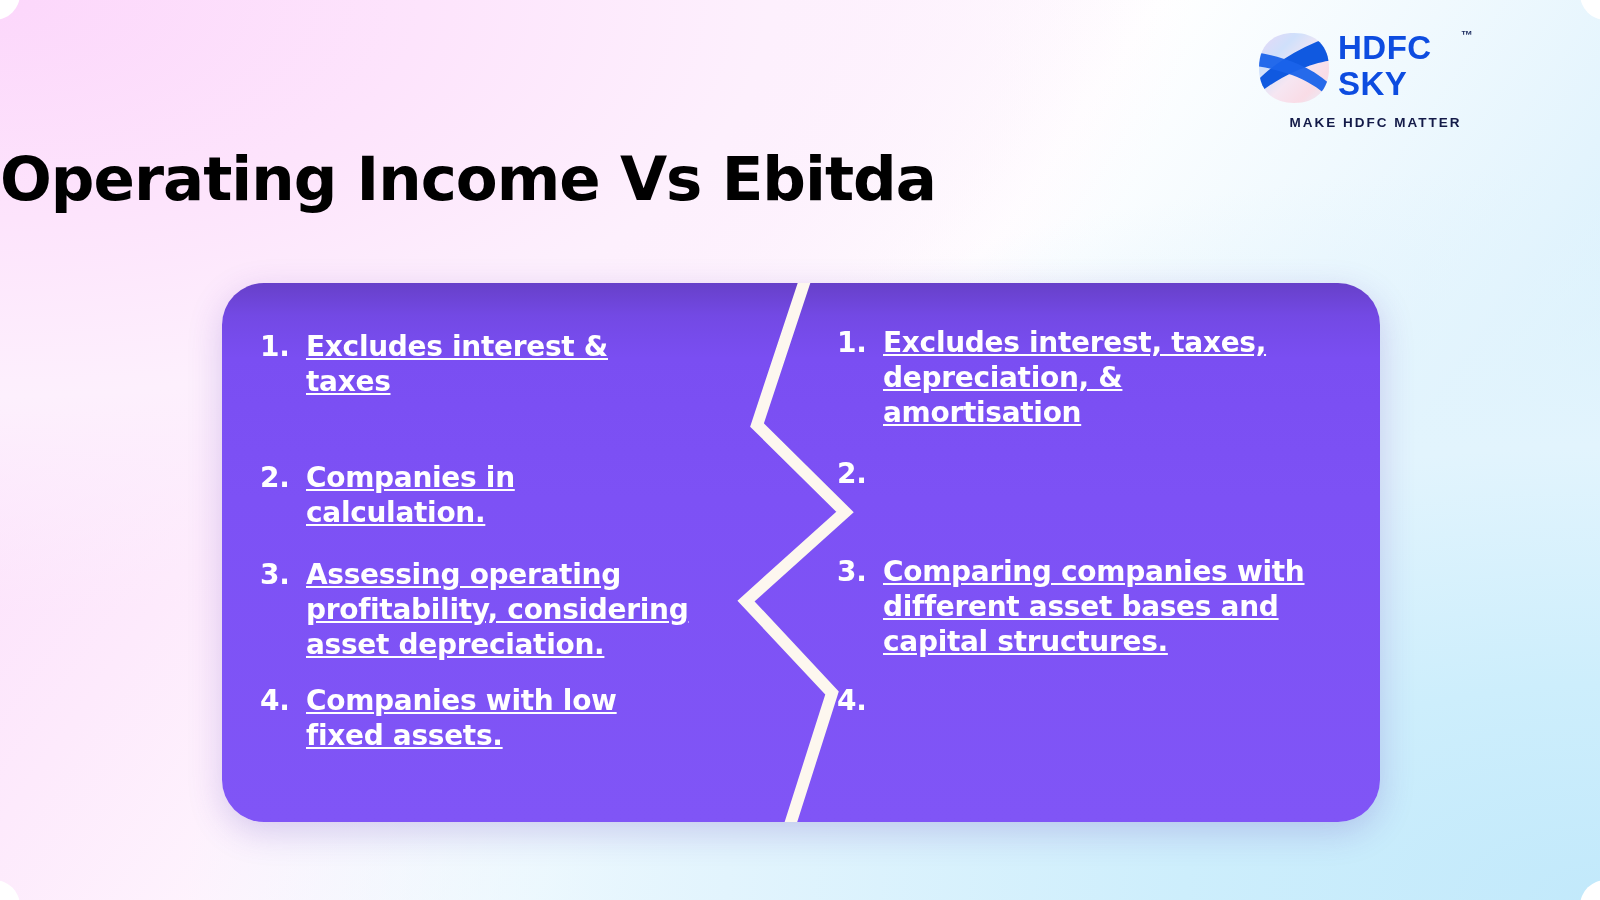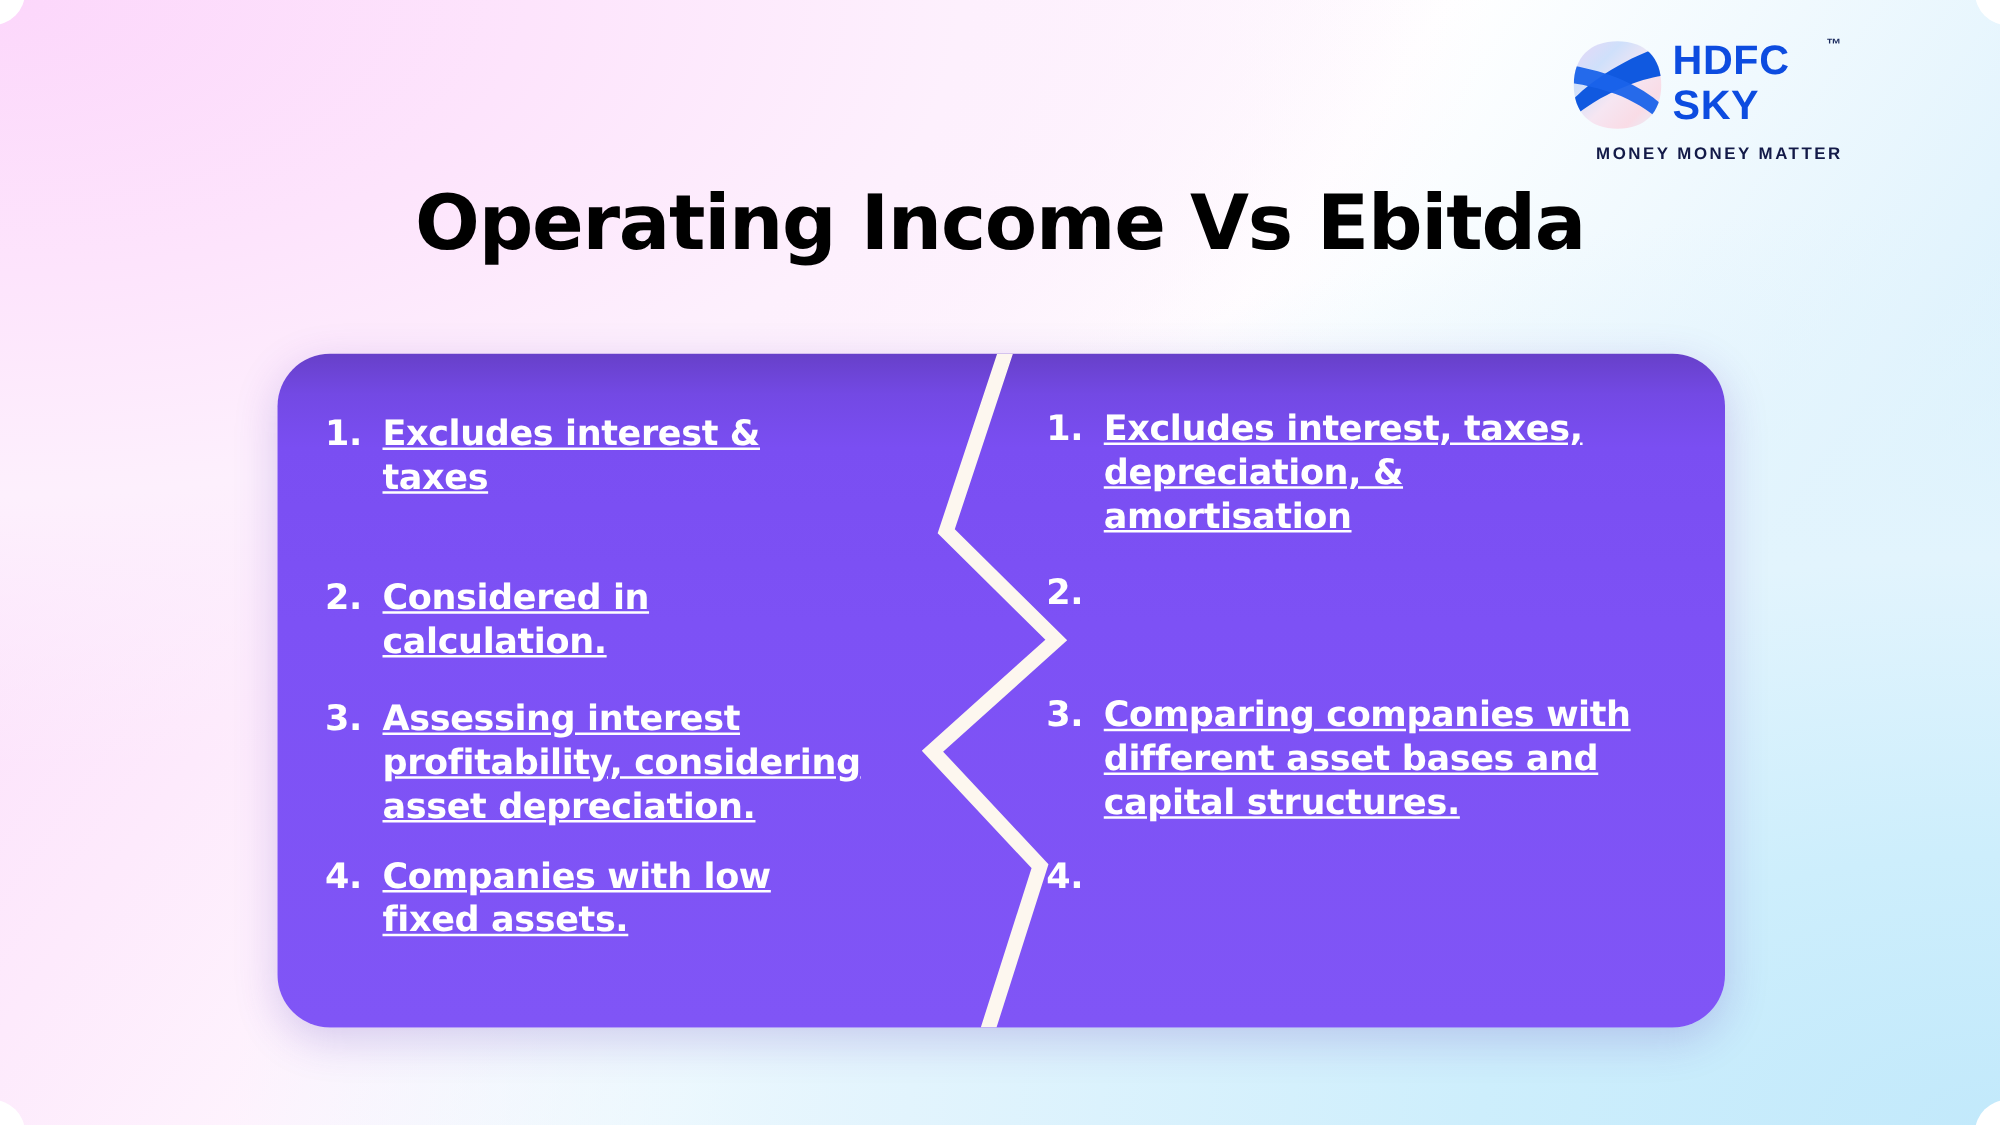--- a/index.html
+++ b/index.html
@@ -86,21 +86,21 @@
     letter-spacing: 2.0px;
     white-space: nowrap;
   }
 
   
   #title {
     position: absolute;
     left: 0;
     top: 143px;
     width: 1600px;
-    text-align: center;
+    text-align: left;
     color: #000000;
     font-family: "DejaVu Sans", sans-serif;
     font-weight: 700;
     font-size: 61px;
     letter-spacing: -1px;
     white-space: nowrap;
   }
 
   
   #card {
@@ -199,46 +199,46 @@
       </svg>
     </div>
 
     <div id="brand-wordmark">
       <span class="wm-line">HDFC</span>
       <span class="wm-line">SKY</span>
     </div>
 
     <div id="brand-tm">™</div>
 
-    <div id="brand-tagline">MONEY MONEY MATTER</div>
+    <div id="brand-tagline">MAKE HDFC MATTER</div>
   </div>
 
   <div id="title">Operating Income Vs Ebitda</div>
 
   <div id="card">
 
     <svg id="zigzag" viewBox="0 0 1158 539">
       <polyline points="584,-6 535,142 623,229 524,318 610,410 567,545" fill="none" stroke="#fdf7ef" stroke-width="12" stroke-linejoin="miter" stroke-linecap="butt"></polyline>
     </svg>
 
     <div id="col-left" class="column">
 
       <div class="bullet" id="l-item-1">
         <span class="num">1.</span>
         <span class="txt">Excludes interest &amp; taxes</span>
       </div>
 
       <div class="bullet" id="l-item-2">
         <span class="num">2.</span>
-        <span class="txt">Considered in calculation.</span>
+        <span class="txt">Companies in calculation.</span>
       </div>
 
       <div class="bullet" id="l-item-3">
         <span class="num">3.</span>
-        <span class="txt">Assessing interest profitability, considering asset depreciation.</span>
+        <span class="txt">Assessing operating profitability, considering asset depreciation.</span>
       </div>
 
       <div class="bullet" id="l-item-4">
         <span class="num">4.</span>
         <span class="txt">Companies with low fixed assets.</span>
       </div>
     </div>
 
     <div id="col-right" class="column">
 

